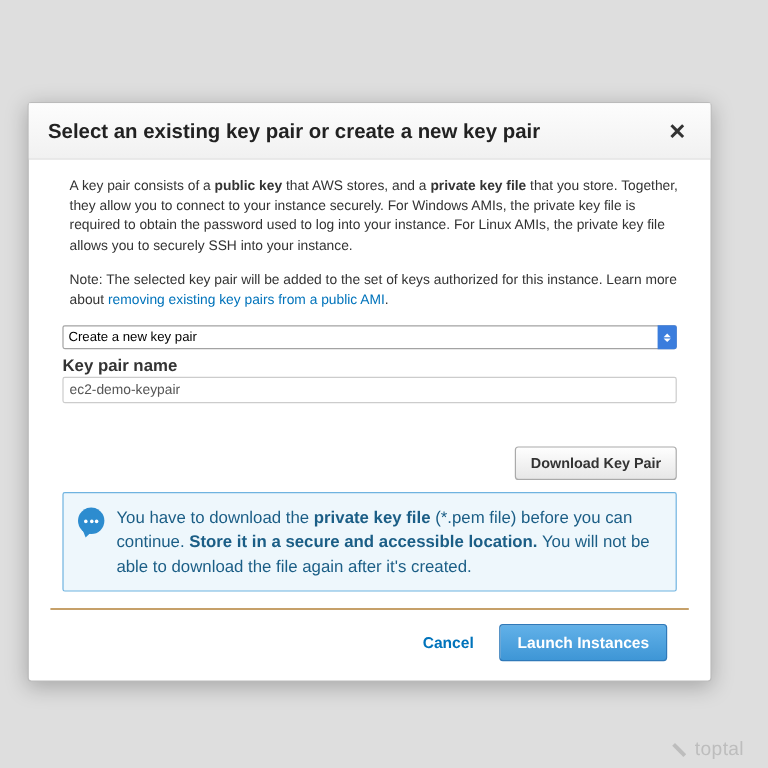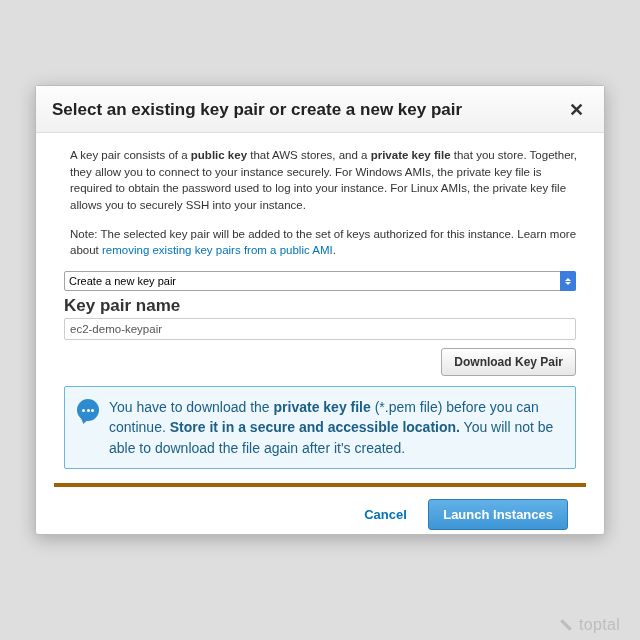--- a/index.html
+++ b/index.html
@@ -7,21 +7,21 @@
   body {
     width:640px; height:640px;
     background:#dedede;
     font-family: "Helvetica Neue", Helvetica, Arial, sans-serif;
     font-size:12px;
     color:#333;
     position:relative;
   }
   .modal {
     position:absolute;
-    left:35px; top:85px;
+    left:23px; top:85px;
     width:570px;
     background:#fff;
     border:1px solid #bbb;
     border-radius:3px;
     box-shadow:0 4px 18px rgba(0,0,0,0.25);
   }
   .modal-header {
     padding:14px 16px 12px 16px;
     display:flex;
     align-items:center;
@@ -78,21 +78,21 @@
     pointer-events:none;
     display:flex; flex-direction:column; align-items:center; justify-content:center;
     gap:1px;
   }
   .select-cap::before, .select-cap::after{
     content:""; width:0; height:0; border-left:3px solid transparent; border-right:3px solid transparent;
   }
   .select-cap::before{ border-bottom:3px solid #fff; }
   .select-cap::after{ border-top:3px solid #fff; }
   .field-label {
-    font-size:17px;
+    font-size:14px;
     font-weight:700;
     margin:5px 0 2px 0;
   }
   input.kp-name {
     width:100%;
     font-size:11.5px;
     padding:3px 5px;
     border:1px solid #ccc;
     border-radius:2px;
     color:#555;
@@ -102,20 +102,21 @@
   .btn {
     display:inline-block;
     font-size:12px;
     padding:6px 12px;
     border-radius:3px;
     cursor:pointer;
     border:1px solid #aaa;
     background:linear-gradient(#fefefe,#e7e7e7);
     color:#333;
     font-weight:700;
+    margin-top:28px;
   }
   .info-box {
     border:1px solid #6fb3e0;
     background:#eef7fc;
     border-radius:2px;
     padding:10px 12px 10px 12px;
     display:flex;
     gap:10px;
     margin:0 10px 14px 10px;
   }
@@ -132,22 +133,22 @@
     position:absolute; width:0; height:0;
     border-left:4px solid transparent; border-right:4px solid transparent;
     border-top:6px solid #2d8ccf;
     left:3px; bottom:-3px; transform:rotate(12deg);
   }
   .info-text {
     font-size:14px; line-height:1.45; color:#1b5e86;
   }
   .info-text b { font-weight:700; }
   .modal-footer {
-    border-top:4px solid #a16207;
-    padding:12px 18px 4px 18px;
+    border-top:1px solid #a16207;
+    padding:12px 18px 16px 18px;
     text-align:right;
     margin:0 18px;
   }
   .link-btn {
     color:#0073bb;
     font-weight:700;
     font-size:13px;
     margin-right:18px;
     cursor:pointer;
   }

